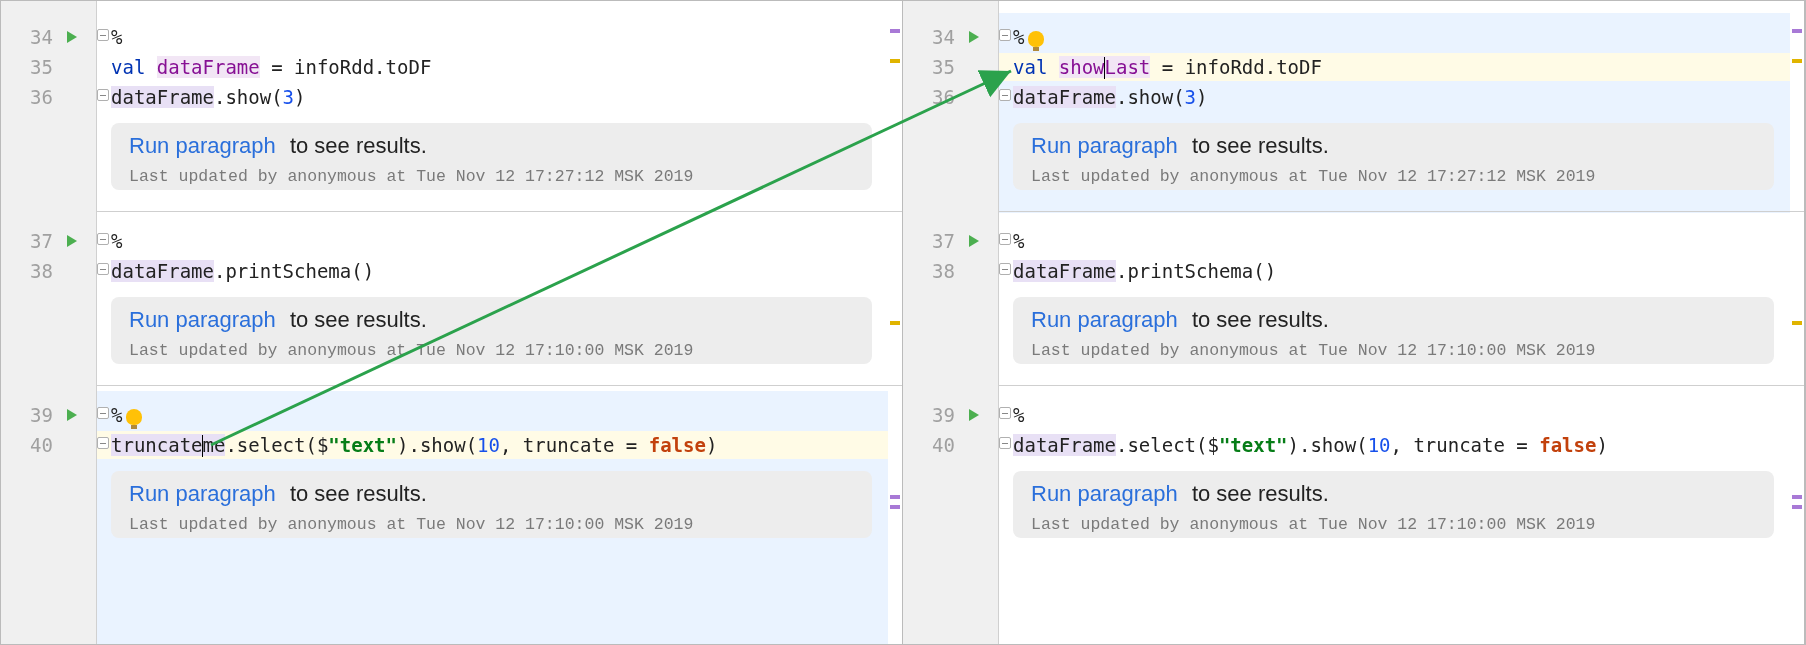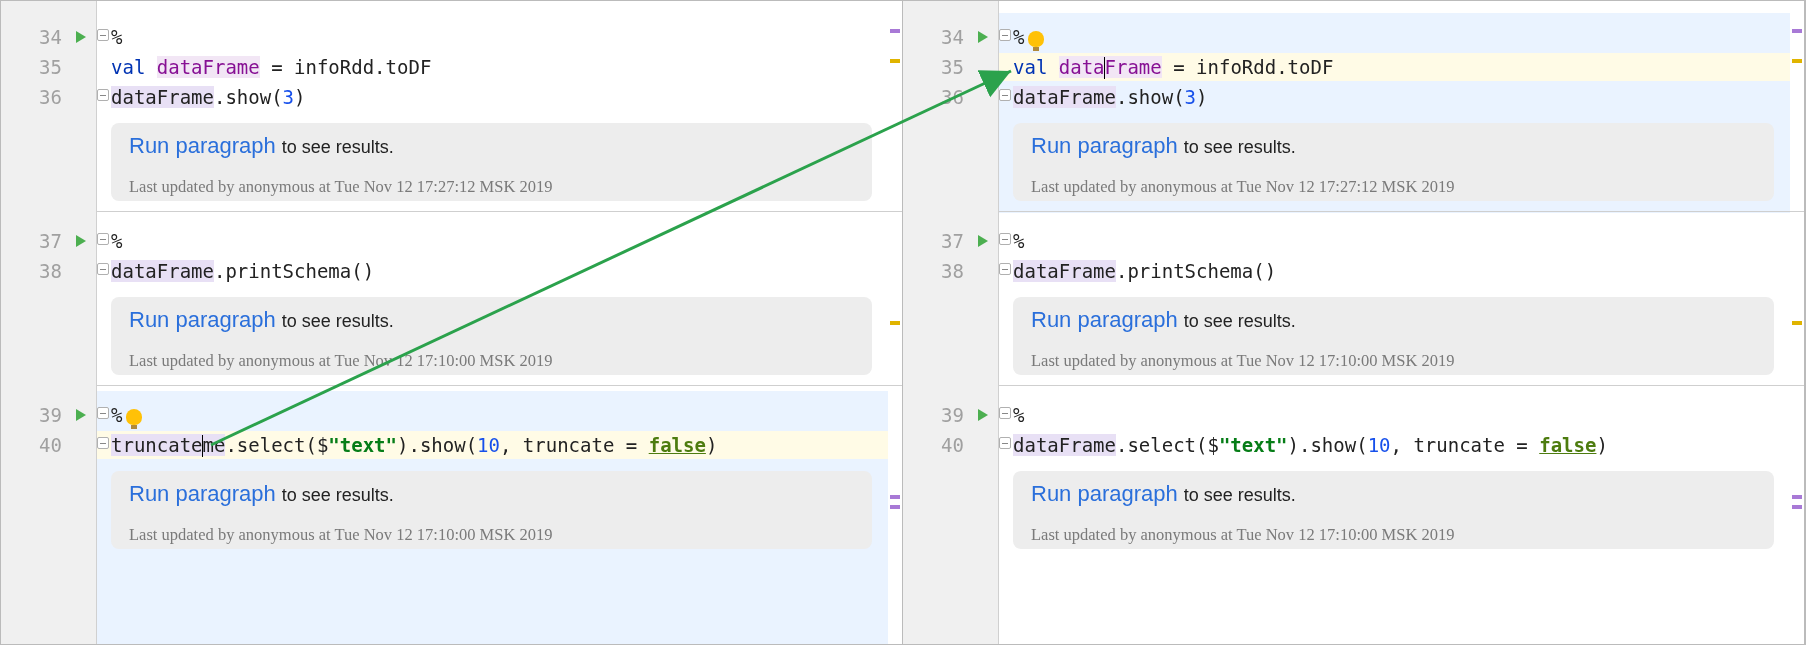--- a/index.html
+++ b/index.html
@@ -28,21 +28,21 @@
     border-right: 1px solid #d0d0d0;
     position: relative;
     flex-shrink: 0;
   }
   .gutter-row {
     position: absolute;
     left: 0;
     right: 0;
     display: flex;
     align-items: center;
-    padding-left: 27px;
+    padding-left: 18px;
     height: 28px;
     color: #a0a0a0;
     font-size: 19px;
   }
   .gutter-num { width: 34px; text-align: right; }
   .run-icon {
     margin-left: 14px;
     width: 0; height: 0;
     border-left: 10px solid #4caf50;
     border-top: 6px solid transparent;
@@ -86,41 +86,41 @@
     color: #222;
   }
   .hl-line { background: #fffbe6; }
   .modified-bg { background: #eaf3ff; }
 
   .kw      { color: #0033b3; font-weight: 400; }
   .def     { color: #871094; background: #f2e6f5; }
   .defbg   { background: #e8e0f5; }
   .num     { color: #1750eb; }
   .str     { color: #067d17; font-weight: 600; }
-  .false   { color: #4d7c0f; font-weight: 600; text-decoration: underline; }
+  .false   { color: #c2410c; font-weight: 600; }
 
   .result-box {
     position: absolute;
     left: 14px;
     right: 30px;
     background: #ededed;
     border-radius: 8px;
     padding: 10px 18px 4px 18px;
   }
   .result-link {
     color: #2a6fdb; font-family: -apple-system, "Segoe UI", sans-serif;
     font-size: 22px; font-weight: 500;
   }
   .result-tail {
     color: #222; font-family: -apple-system, "Segoe UI", sans-serif;
-    font-size: 18px; margin-left: 1px; text-align: center;
+    font-size: 22px; margin-left: 8px; text-align: center;
   }
   .result-meta {
-    color: #7a7a7a; font-family: Liberation Serif, serif;
-    font-size: 16.5px; margin-top: 18px;
+    color: #7a7a7a; font-family: Liberation Mono, monospace;
+    font-size: 16.5px; margin-top: 8px;
   }
 
   .bulb {
     display: inline-block;
     width: 16px; height: 16px;
     background: #ffc107;
     border-radius: 50% 50% 45% 45%;
     position: relative;
     vertical-align: middle;
     margin-left: 4px;
@@ -293,21 +293,21 @@
     <div class="fold-gutter">
       <span class="fold-handle" style="top:28px"></span>
       <span class="fold-handle" style="top:88px"></span>
       <span class="fold-handle" style="top:232px"></span>
       <span class="fold-handle" style="top:262px"></span>
       <span class="fold-handle" style="top:406px"></span>
       <span class="fold-handle" style="top:436px"></span>
     </div>
 
     <div class="code-line" style="top:22px"><span>%</span><span class="bulb"></span></div>
-    <div class="code-line" style="top:52px"><span class="kw">val</span> <span class="def">data</span><span class="caret"></span><span class="def">Frame</span><span> = infoRdd.toDF</span></div>
+    <div class="code-line" style="top:52px"><span class="kw">val</span> <span class="def">show</span><span class="caret"></span><span class="def">Last</span><span> = infoRdd.toDF</span></div>
     <div class="code-line" style="top:82px"><span class="defbg">dataFrame</span><span>.show(</span><span class="num">3</span><span>)</span></div>
 
     <div class="result-box" style="top:122px">
       <span class="result-link">Run paragraph</span><span class="result-tail"> to see results.</span>
       <div class="result-meta">Last updated by anonymous at Tue Nov 12 17:27:12 MSK 2019</div>
     </div>
 
     <div class="divider-line" style="top:210px"></div>
 
     <div class="code-line" style="top:226px"><span>%</span></div>

